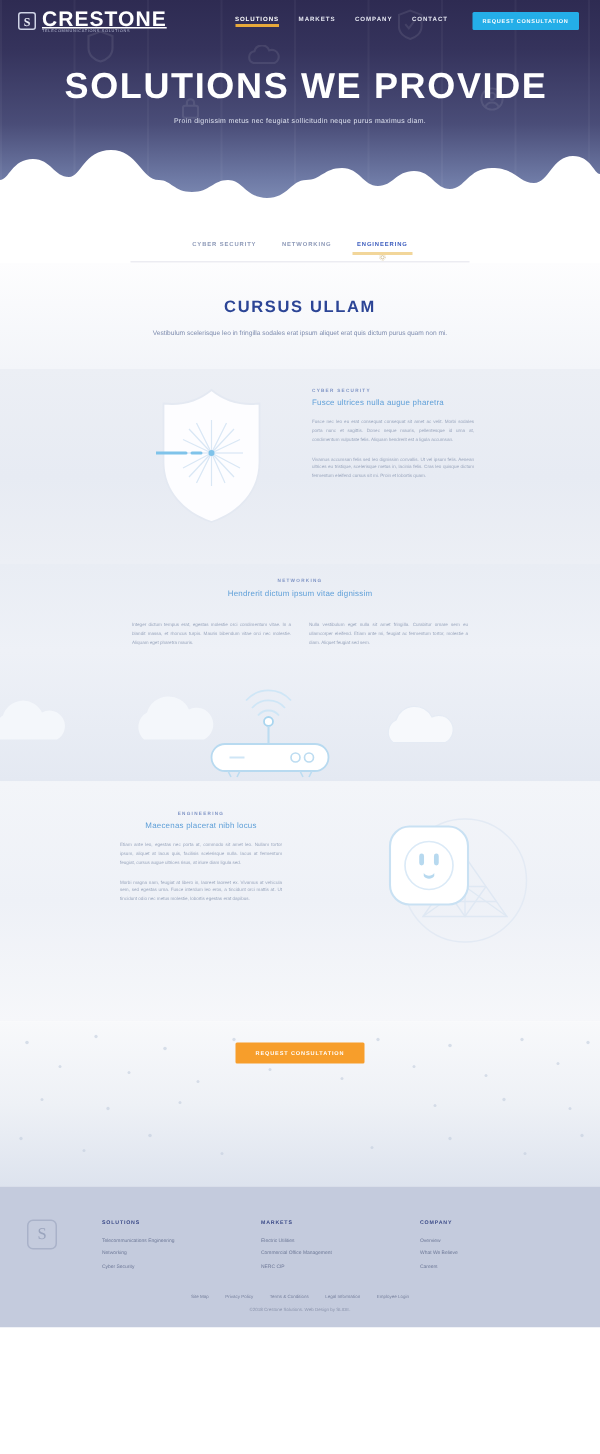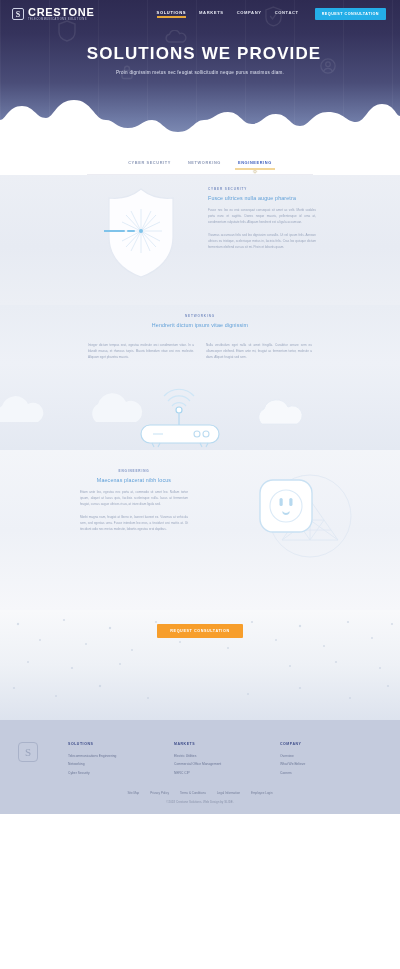--- a/index.html
+++ b/index.html
@@ -42,22 +42,22 @@
   }
   .logo { display:flex; align-items:center; gap:4px; }
   .logo-mark {
     width:12px;height:12px;border:1.2px solid #cfd3e6;border-radius:2px;
     display:flex;align-items:center;justify-content:center;
     font-size:8px;color:#e8eaf4;font-weight:bold;
     font-family:"Liberation Serif", serif;
   }
   .logo-text { line-height:1; }
   .logo-name {
-    font-size:11px; font-weight:bold; color:#fff;
-    letter-spacing:.7px; display:block;
+    font-size:14px; font-weight:bold; color:#fff;
+    letter-spacing:.7px; display:block;text-decoration:underline;
   }
   .logo-sub {
     font-size:2.6px; color:#b9bed8; letter-spacing:.45px;
     display:block; margin-top:1.2px;
   }
   .nav { display:flex; gap:13px; margin-left:auto; }
   .nav-item {
     font-size:4.1px; letter-spacing:.62px; font-weight:bold;
     color:#e4e6f1; text-transform:uppercase;
     padding-bottom:3px; position:relative; cursor:pointer;
@@ -71,21 +71,21 @@
     margin-left:16px; margin-right:2px;
     background:#24aee8; color:#fff;
     font-size:3.7px; font-weight:bold; letter-spacing:.5px;
     padding:4px 7px; border:none; border-radius:1px;
     text-transform:uppercase; cursor:pointer; white-space:nowrap;
   }
 
   
   .hero-copy { position:relative; z-index:5; text-align:center; margin-top:16px; }
   .hero-title {
-    font-size:17px; font-weight:bold; color:#fff;
+    font-size:24px; font-weight:bold; color:#fff;
     letter-spacing:1.1px; font-family:"Liberation Sans Narrow","Liberation Sans",sans-serif;
     text-transform:uppercase;
     margin-left:8px;
   }
   .hero-sub {
     font-size:4.6px; color:#dfe3f0; margin-top:6px; letter-spacing:.25px;
   }
 
   
   .clouds { position:absolute; left:0; bottom:0; width:400px; height:52px; z-index:4; }
@@ -311,20 +311,24 @@
         <span>ENGINEERING</span>
         <svg class="tab-icon" viewBox="0 0 10 10">
           <circle cx="5" cy="5" r="2.2" fill="none" stroke="#c9b37e" stroke-width="1"></circle>
           <circle cx="5" cy="5" r="4" fill="none" stroke="#c9b37e" stroke-width=".7" stroke-dasharray="1 1"></circle>
         </svg>
       </div>
     </div>
     <div class="tabs-rule"></div>
   </div>
 
+  <div class="sec-head">
+    <div class="sec-title">CURSUS ULLAM</div>
+    <div class="sec-sub">Vestibulum scelerisque leo in fringilla sodales erat ipsum aliquet erat quis dictum purus quam non mi.</div>
+  </div>
 
   <div class="blk blk-cyber">
     <div class="blk-inner">
       <svg class="shield-art" width="74" height="96" viewBox="0 0 74 96">
         <path d="M37 4 C48 13 60 14 69 13 V52 C69 72 55 86 37 92 C19 86 5 72 5 52 V13 C14 14 26 13 37 4 Z" fill="#fdfdff" stroke="#e4e9f2" stroke-width="1.2"></path>
         <g stroke="#d9e7f5" stroke-width=".8">
           <path d="M37 46 L37 24"></path>
             <path d="M37 46 L52 30"></path>
             <path d="M37 46 L58 46"></path>
           <path d="M37 46 L52 62"></path>

